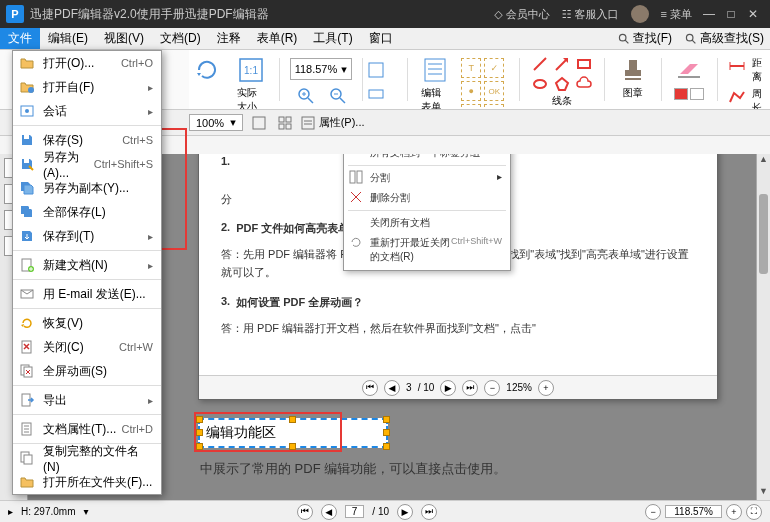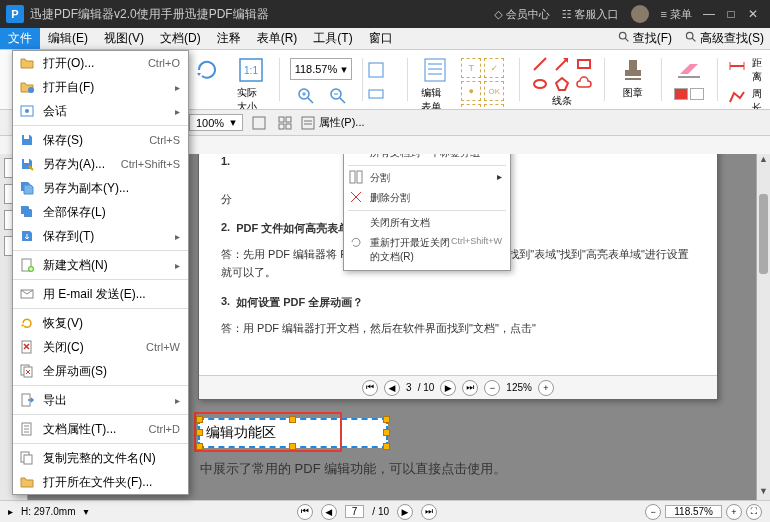--- a/index.html
+++ b/index.html
@@ -9,21 +9,21 @@
 .titlebar .logo { width: 18px; height: 18px; background: #1e88e5; border-radius: 2px; margin-right: 6px; display: flex; align-items: center; justify-content: center; color: #fff; font-weight: bold; font-size: 11px; }
 .titlebar .title { flex: 1; font-size: 12px; }
 .titlebar .tbitem { margin: 0 6px; font-size: 11px; display: flex; align-items: center; gap: 3px; cursor: pointer; }
 .titlebar .avatar { width: 18px; height: 18px; border-radius: 50%; background: #8a7a6a; margin: 0 6px; }
 .titlebar .winbtn { width: 22px; text-align: center; cursor: pointer; font-size: 12px; }
 
 .menubar { height: 22px; background: #f0f0f0; border-bottom: 1px solid #ccc; display: flex; align-items: center; }
 .menubar .menu-item { padding: 2px 8px; cursor: pointer; font-size: 12px; }
 .menubar .menu-item.active { background: #1e88e5; color: #fff; }
 .menubar .spacer { flex: 1; }
-.menubar .search-btn { padding: 2px 6px; display: flex; align-items: flex-start; gap: 3px; cursor: pointer; }
+.menubar .search-btn { padding: 2px 6px; display: flex; align-items: center; gap: 3px; cursor: pointer; }
 .search-icon { width: 13px; height: 13px; display: inline-block; }
 
 .ribbon { height: 60px; background: #fff; border-bottom: 1px solid #ccc; display: flex; position: relative; }
 .ribbon-hidden { position: absolute; left: 0; top: 0; bottom: 0; width: 189px; background: #fafafa; }
 .ribbon-visible { margin-left: 189px; display: flex; align-items: flex-start; padding: 4px 0; gap: 2px; overflow: hidden; }
 .ribbon-tool { display: flex; flex-direction: column; align-items: center; padding: 2px 4px; cursor: pointer; font-size: 10px; gap: 2px; }
 .ribbon-tool .icon-box { width: 28px; height: 28px; display: flex; align-items: center; justify-content: center; }
 .zoom-select { height: 22px; border: 1px solid #aaa; padding: 0 4px; font-size: 11px; display: flex; align-items: center; gap: 4px; margin-top: 4px; }
 .ribbon-group { display: flex; flex-direction: column; align-items: center; padding: 0 6px; }
 .ribbon-row { display: flex; gap: 2px; }
@@ -47,21 +47,21 @@
 
 .context-menu { position: absolute; left: 144px; top: -6px; width: 168px; background: #fff; border: 1px solid #999; box-shadow: 2px 2px 6px rgba(0,0,0,0.3); padding: 3px 0; font-size: 10px; z-index: 5; }
 .context-menu .cm-item { padding: 3px 8px 3px 26px; position: relative; cursor: pointer; display: flex; justify-content: space-between; }
 .context-menu .cm-icon { position: absolute; left: 5px; top: 2px; width: 14px; height: 14px; }
 .context-menu .cm-sep { height: 1px; background: #ddd; margin: 2px 4px; }
 
 .edit-box { position: absolute; left: 8px; top: 264px; width: 190px; height: 30px; border: 2px dashed #1e88e5; background: #fff; display: flex; align-items: center; padding-left: 6px; font-size: 14px; }
 .edit-box .handle { position: absolute; width: 7px; height: 7px; background: #ffb300; border: 1px solid #b07800; }
 .para-text { position: absolute; left: 10px; top: 306px; font-size: 13px; color: #333; }
 
-.file-menu { position: absolute; left: 12px; top: 50px; width: 177px; background: #fff; border: 1px solid #999; box-shadow: 2px 2px 8px rgba(0,0,0,0.4); z-index: 100; }
+.file-menu { position: absolute; left: 12px; top: 50px; width: 150px; background: #fff; border: 1px solid #999; box-shadow: 2px 2px 8px rgba(0,0,0,0.4); z-index: 100; }
 .file-menu .fm-item { height: 24px; display: flex; align-items: center; padding: 0 8px 0 30px; position: relative; cursor: pointer; font-size: 12px; }
 .file-menu .fm-icon { position: absolute; left: 6px; width: 16px; height: 16px; display: flex; align-items: center; justify-content: center; }
 .file-menu .fm-label { flex: 1; }
 .file-menu .fm-shortcut { color: #666; font-size: 11px; }
 .file-menu .fm-arrow { color: #666; font-size: 10px; margin-left: 4px; }
 .file-menu .fm-sep { height: 1px; background: #ddd; margin: 2px 0; }
 .red-box { position: absolute; border: 2px solid #e53935; pointer-events: none; }
 
 .statusbar { position: absolute; bottom: 0; left: 0; right: 0; height: 22px; background: #f0f0f0; border-top: 1px solid #ccc; display: flex; align-items: center; padding: 0 8px; font-size: 10px; gap: 8px; }
 .statusbar .spacer { flex: 1; }

